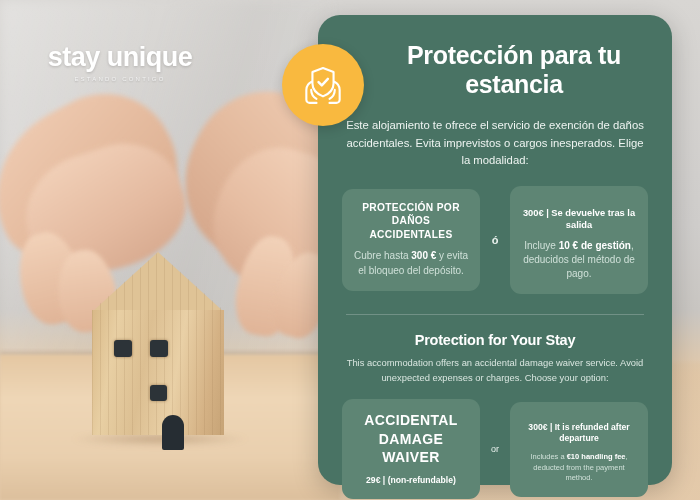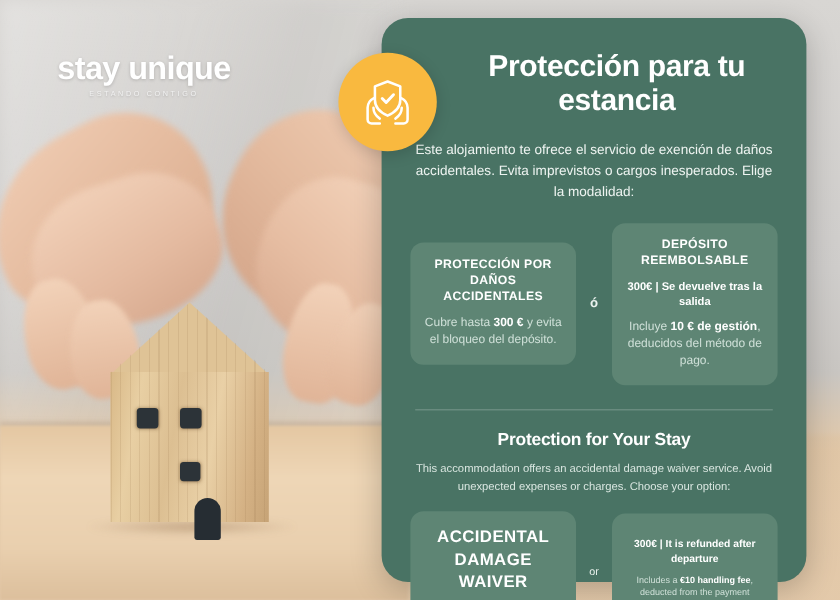--- a/index.html
+++ b/index.html
@@ -227,21 +227,20 @@
     <div class="opt">
       <div class="opt-title">PROTECCIÓN POR DAÑOS ACCIDENTALES</div>
       <div class="opt-note">
         <span>Cubre hasta </span><b>300 €</b><span> y evita el bloqueo del depósito.</span>
       </div>
     </div>
 
     <div class="sep">ó</div>
 
     <div class="opt">
-      <div class="opt-title">DEPÓSITO REEMBOLSABLE</div>
       <div class="opt-price">
         <span>300€</span>
         <span> | </span>
         <span>Se devuelve tras la salida</span>
       </div>
       <div class="opt-note">
         <span>Incluye </span><b>10 € de gestión</b><span>, deducidos del método de pago.</span>
       </div>
     </div>
   </div>

